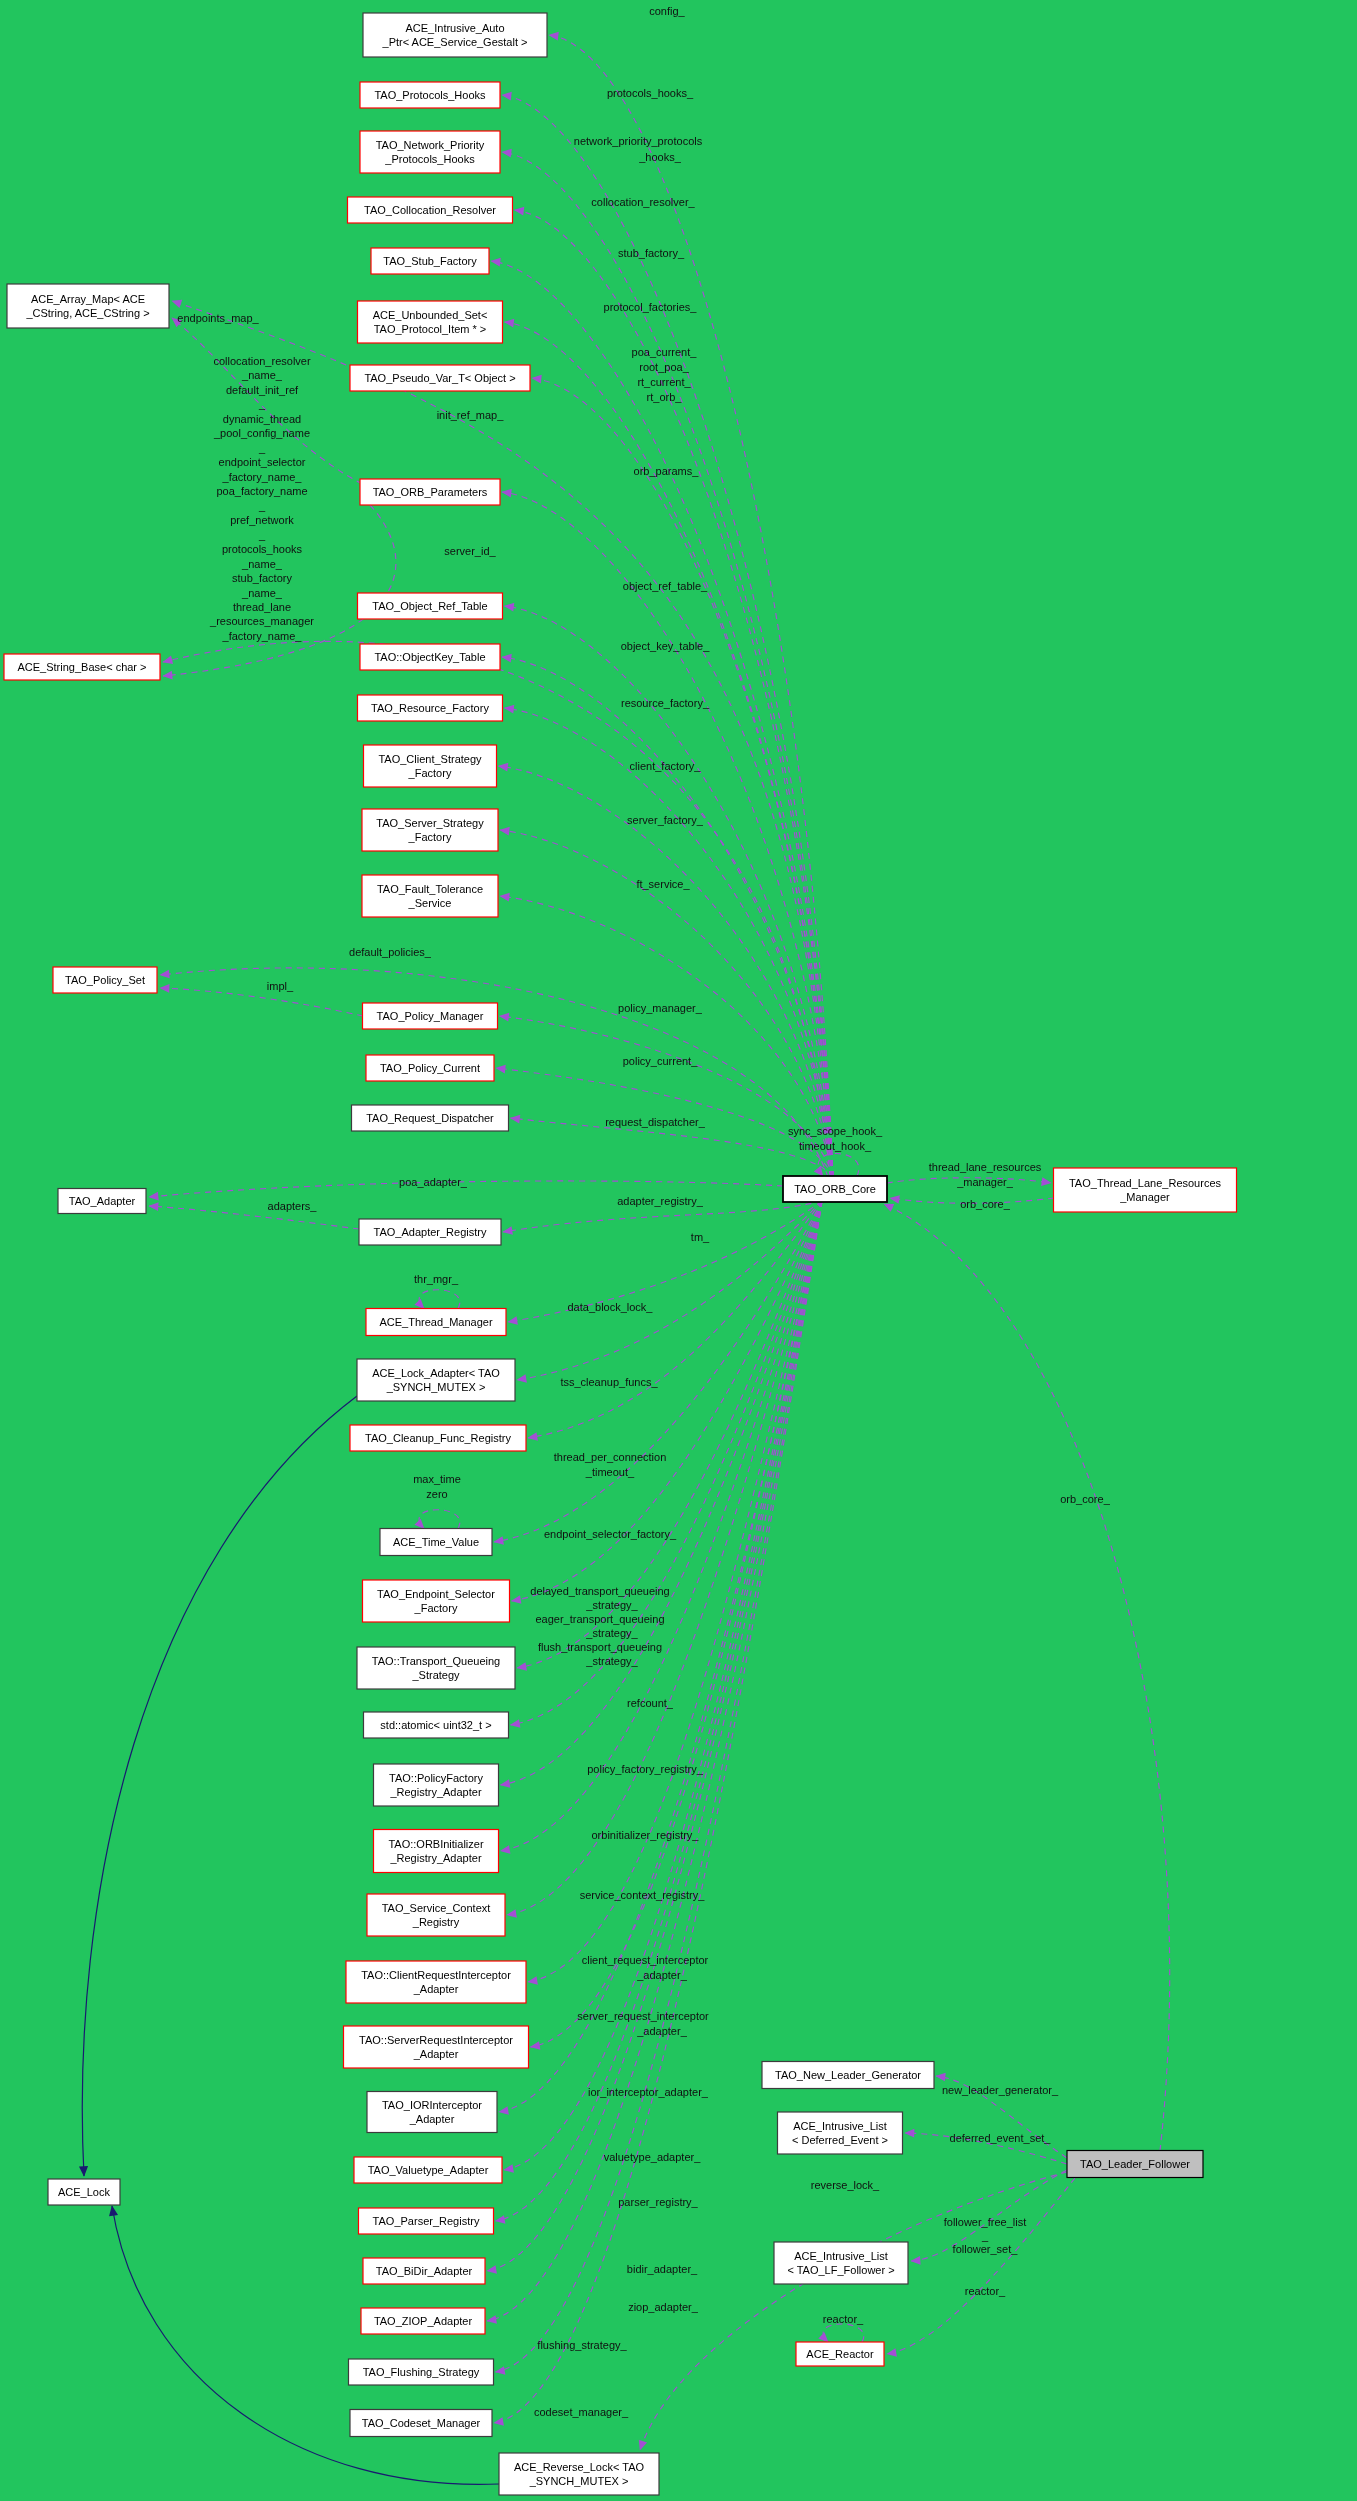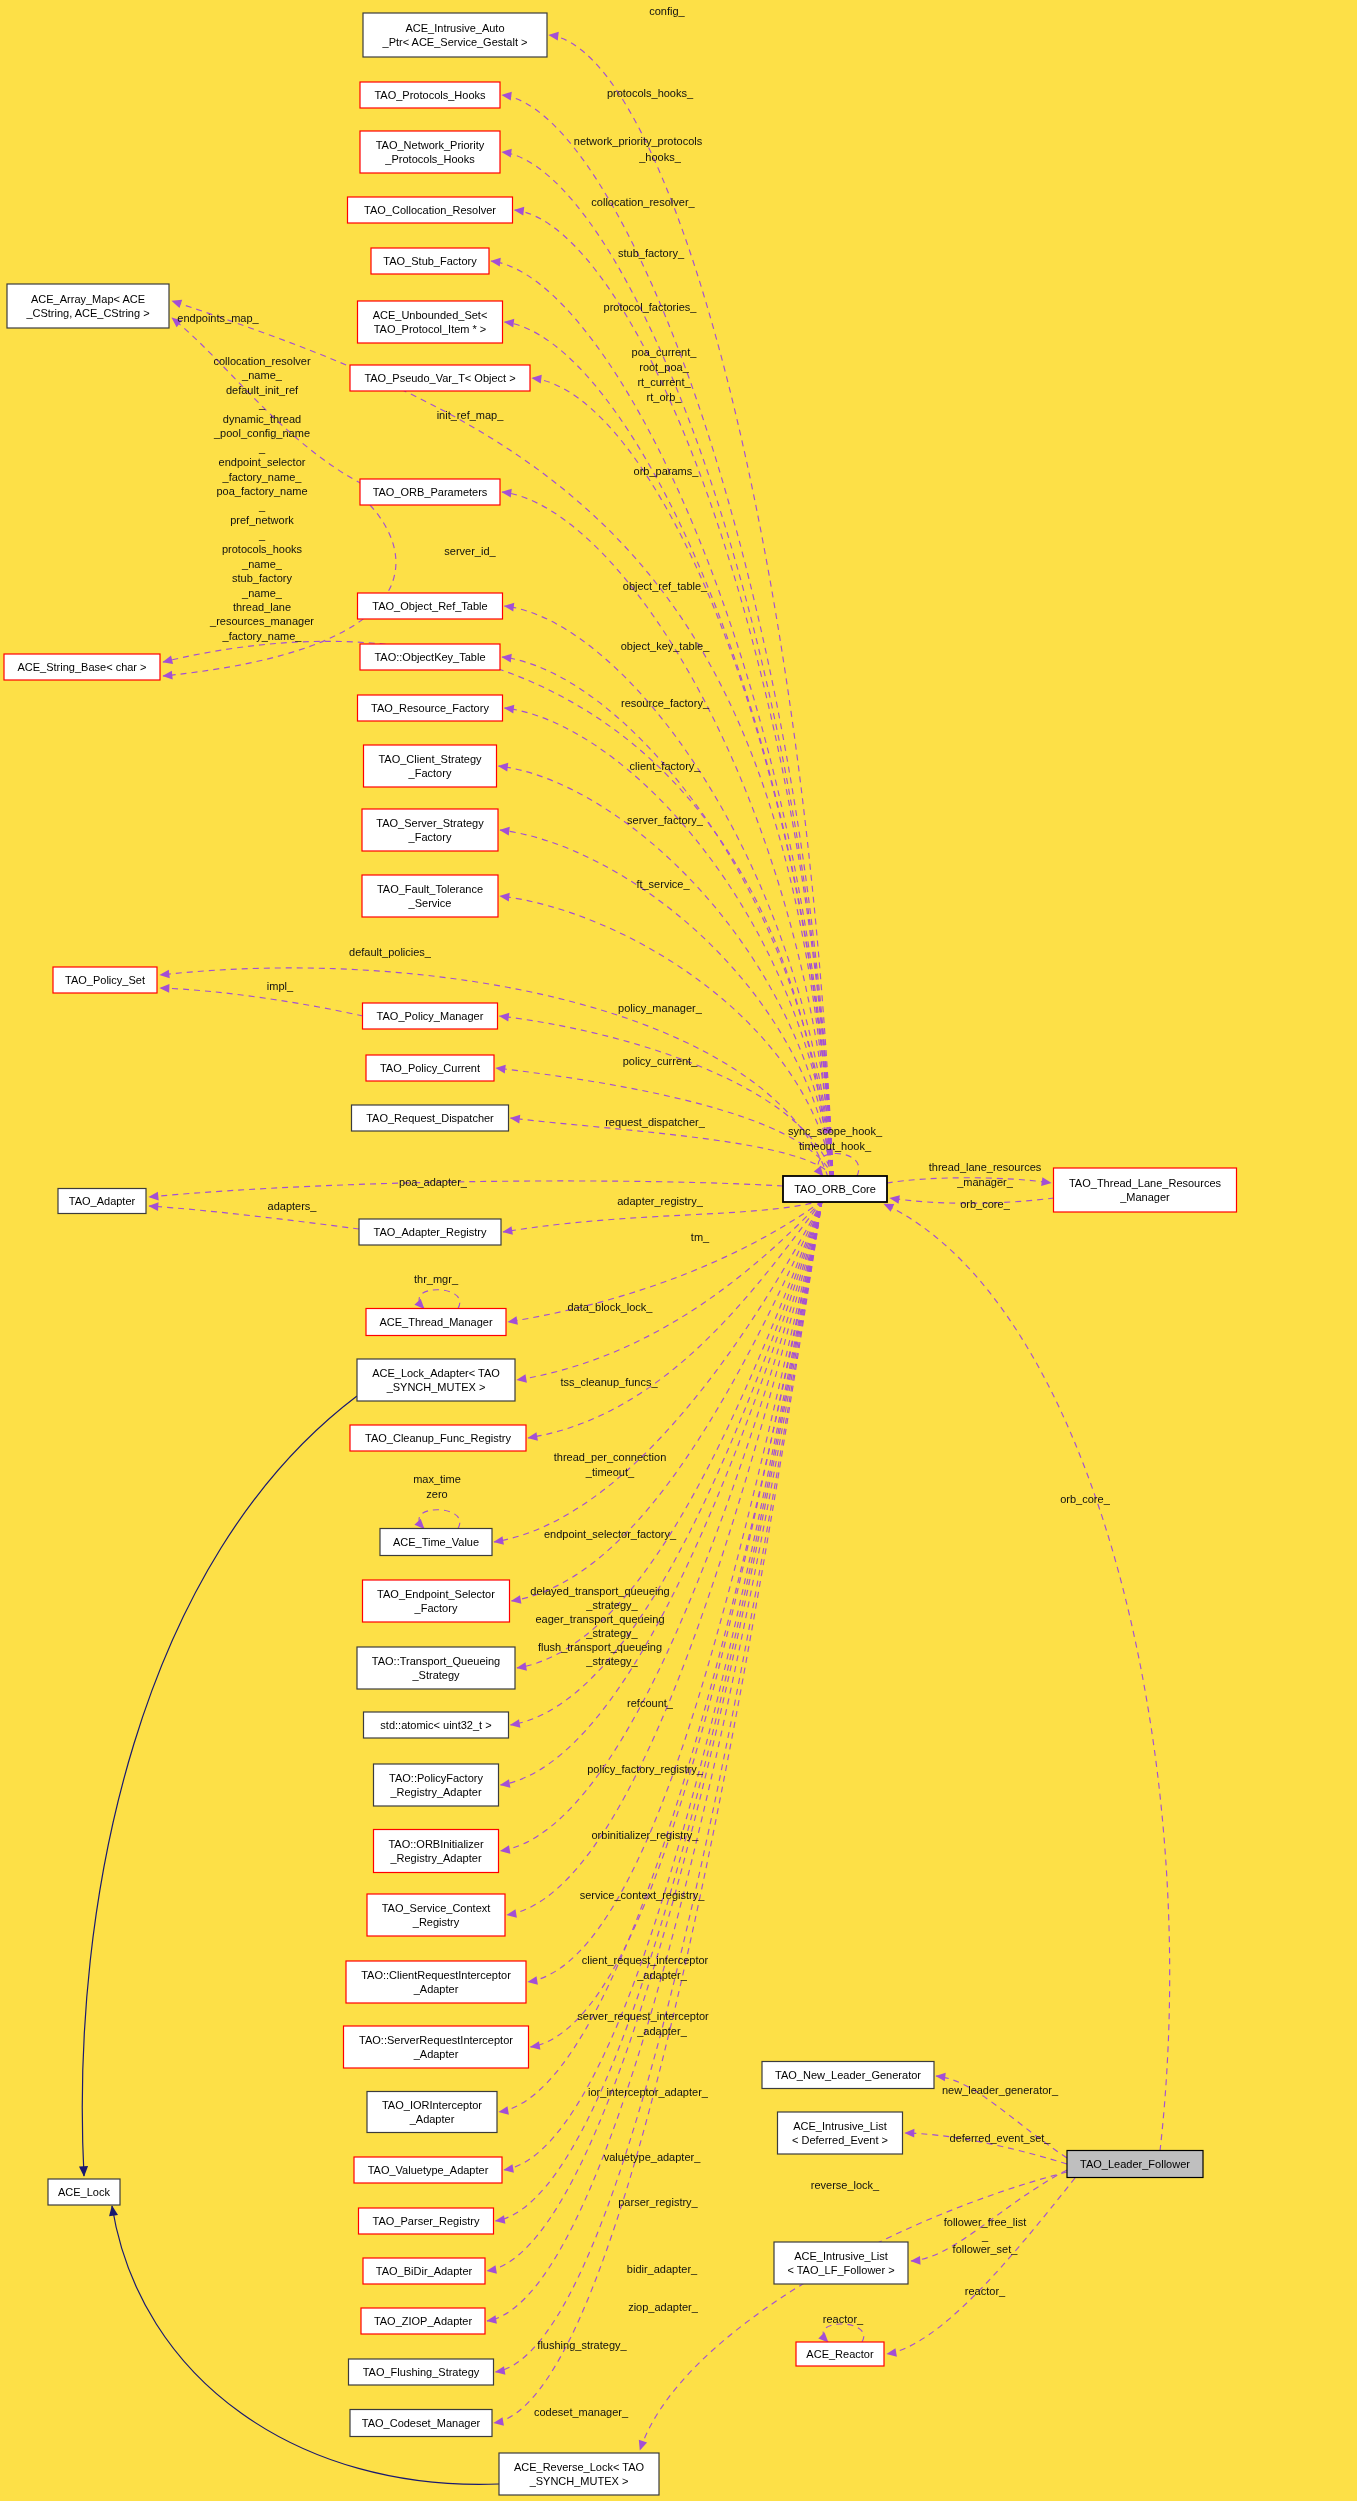--- a/index.html
+++ b/index.html
@@ -1,16 +1,16 @@
 <!DOCTYPE html>
 <html><head>
 <meta charset="utf-8">
 <style>
   html,body{margin:0;padding:0;background:#ffffff;}
-  #wrap{position:relative;width:1357px;height:2501px;background:#fde047;overflow:hidden;}
+  #wrap{position:relative;width:1357px;height:2501px;background:#22c55e;overflow:hidden;}
   svg{display:block;}
   .ed{fill:none;stroke:#A34FD4;stroke-width:1.15;stroke-dasharray:6,5;}
   .es{fill:none;stroke:#191970;stroke-width:1.2;}
   .el{font-family:"Liberation Sans",sans-serif;font-size:11px;fill:#101010;}
   .nl{font-family:"Liberation Sans",sans-serif;font-size:11px;fill:#000;}
   .nb-r{fill:#ffffff;stroke:#FF0000;stroke-width:1.2;}
   .nb-k{fill:#ffffff;stroke:#3C3C3C;stroke-width:1.2;}
   .nb-kk{fill:#ffffff;stroke:#000000;stroke-width:1.8;}
   .nb-kg{fill:#BFBFBF;stroke:#000000;stroke-width:1.2;}
 </style>

